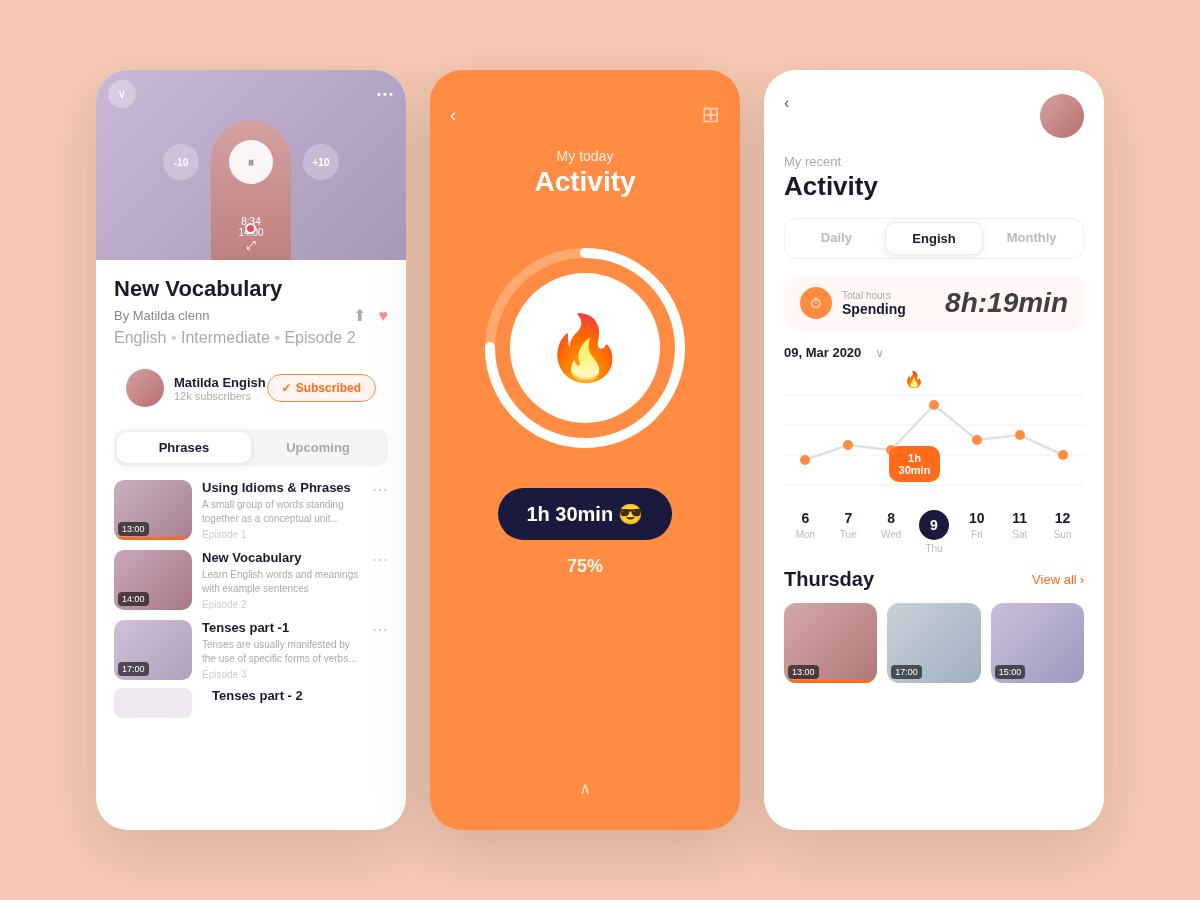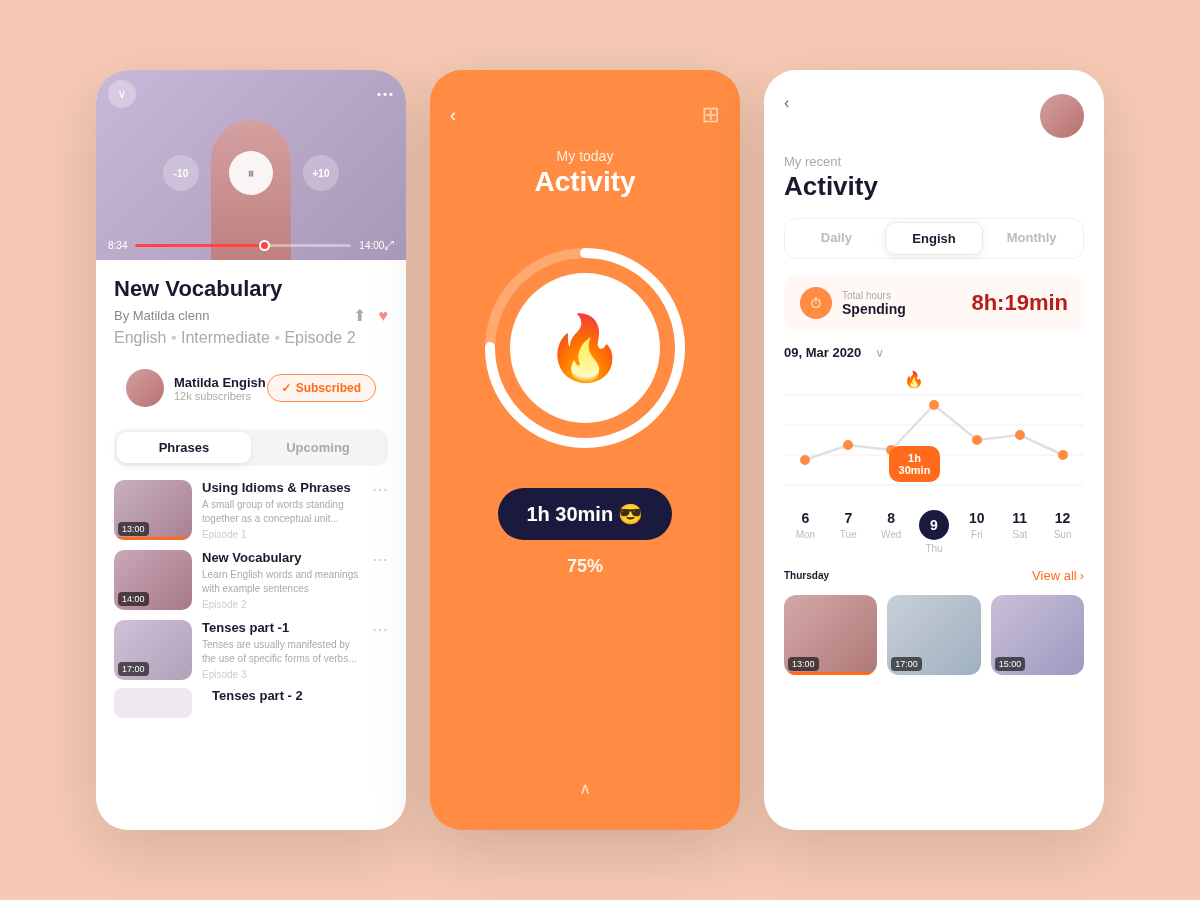--- a/index.html
+++ b/index.html
@@ -96,20 +96,21 @@
     }
     .video-bottom {
       display: flex;
       flex-direction: column;
       gap: 4px;
     }
     .progress-row {
       display: flex;
       align-items: center;
       justify-content: flex-end;
+      flex-direction: column;
     }
     .time-text {
       color: white; font-size: 10px;
     }
     .progress-bar-container {
       flex: 1;
       margin: 0 8px;
       height: 3px;
       background: rgba(255,255,255,0.4);
       border-radius: 2px;
@@ -460,23 +461,24 @@
       border-radius: 50%;
       display: flex;
       align-items: center;
       justify-content: center;
       color: white;
       font-size: 14px;
     }
     .total-label { font-size: 10px; color: #aaa; }
     .spending-label { font-size: 14px; font-weight: 700; color: #1a1a2e; }
     .total-time {
-      font-size: 22px;
+      font-size: 28px;
       font-weight: 800;
-      color: #b91c1c;
+      color: #404040;
+      font-style: italic;
     }
     .date-selector {
       display: flex;
       align-items: center;
       gap: 14px;
       margin-bottom: 10px;
     }
     .date-text { font-size: 13px; font-weight: 600; color: #1a1a2e; }
     .date-chevron { color: #aaa; font-size: 12px; }
     .chart-area {
@@ -536,21 +538,21 @@
       align-items: center;
       justify-content: center;
     }
     .section-header {
       display: flex;
       justify-content: space-between;
       align-items: center;
       margin-bottom: 12px;
     }
     .section-title {
-      font-size: 10px;
+      font-size: 20px;
       font-weight: 700;
       color: #1a1a2e;
     }
     .view-all-btn {
       font-size: 13px;
       color: #ff6b1a;
       display: flex;
       align-items: center;
       gap: 3px;
     }

